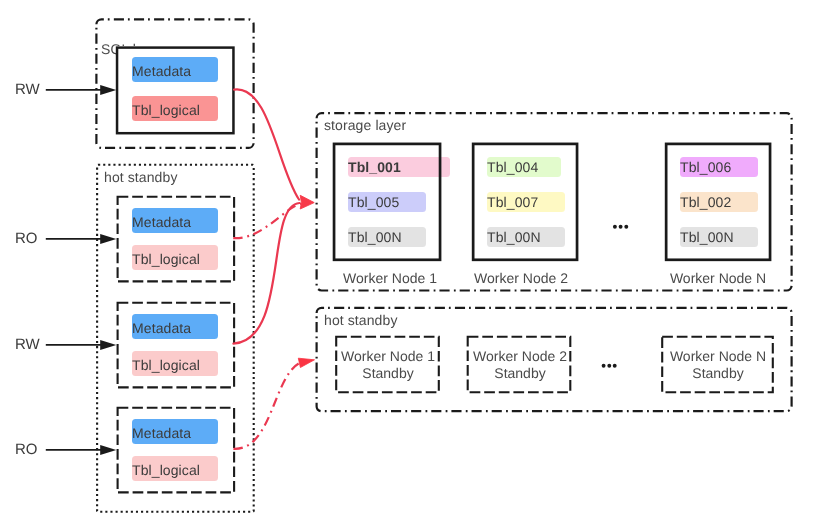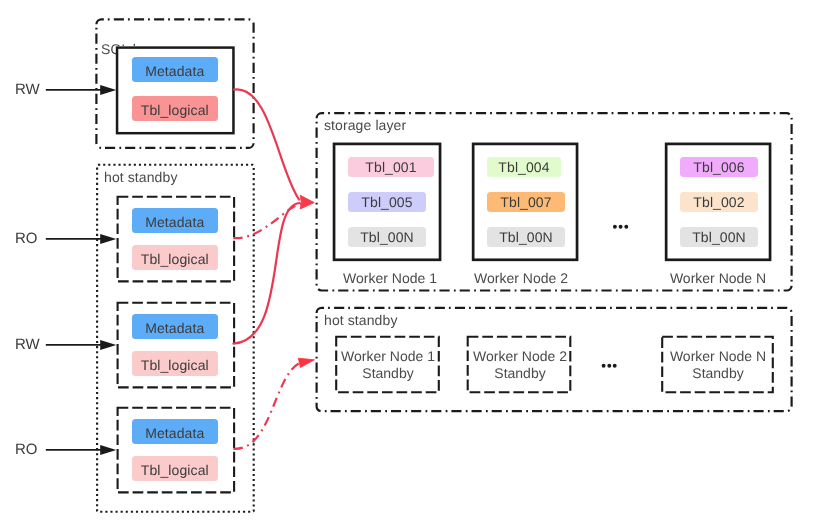--- a/index.html
+++ b/index.html
@@ -9,21 +9,21 @@
   .grp-label,.chip,.node-caption,.standby-caption,.side-label{will-change:transform;transform:translateZ(0);}
   .abs{position:absolute;box-sizing:border-box;}
 
   
   .node-solid {background:#fff;}
 
   .grp-label{position:absolute;font-size:14px;color:#4a4a4a;white-space:nowrap;
              line-height:1;letter-spacing:0.1px;}
 
   .chip{position:absolute;box-sizing:border-box;border-radius:3.5px;
-        display:flex;align-items:center;justify-content:center;
+        display:flex;align-items:center;
         font-size:14px;color:#3b3b3b;white-space:nowrap;letter-spacing:0.1px;
         line-height:1;}
   .chip>span{display:block;position:relative;top:1.2px;}
   .chip.small>span{top:0px;}
 
   .node-caption{position:absolute;font-size:14px;color:#4a4a4a;white-space:nowrap;
                 text-align:center;line-height:1;}
   .standby-caption{position:absolute;font-size:14px;color:#4a4a4a;
                    text-align:center;line-height:17px;}
 
@@ -74,36 +74,36 @@
       <span>Metadata</span>
     </div>
   <div class="chip" style="left:132px;top:455.5px;width:85.5px;height:25px;background:#fbcbcb;">
       <span>Tbl_logical</span>
     </div>
 
   <div class="abs" style="left:316px;top:112px;width:476px;height:179px;"></div>
   <div class="grp-label" style="left:323.5px;top:118.2px;text-align:right;">storage layer</div>
 
   <div class="abs node-solid" style="left:332.7px;top:142.6px;width:108.3px;height:118.2px;"></div>
-  <div class="chip small" style="left:348px;top:157.3px;width:86px;height:20.2px;background:#fbccde;">
+  <div class="chip small" style="left:348px;top:157.3px;width:102px;height:20.2px;background:#fbccde;font-weight:bold;">
       <span>Tbl_001</span>
     </div>
   <div class="chip small" style="left:348px;top:192.1px;width:78px;height:20.4px;background:#cccdfa;">
       <span>Tbl_005</span>
     </div>
   <div class="chip small" style="left:348px;top:227.3px;width:78px;height:20.2px;background:#e3e3e3;">
       <span>Tbl_00N</span>
     </div>
   <div class="node-caption" style="left:336.4px;top:271.2px;width:108px;">Worker Node 1</div>
 
   <div class="abs node-solid" style="left:471.8px;top:142.6px;width:106.2px;height:118.2px;"></div>
   <div class="chip small" style="left:487px;top:157.3px;width:74px;height:20.2px;background:#e2fbcc;">
       <span>Tbl_004</span>
     </div>
-  <div class="chip small" style="left:487px;top:192.1px;width:78px;height:20.4px;background:#fdba74;">
+  <div class="chip small" style="left:487px;top:192.1px;width:78px;height:20.4px;background:#fef9c3;">
       <span>Tbl_007</span>
     </div>
   <div class="chip small" style="left:487px;top:227.3px;width:78px;height:20.2px;background:#e3e3e3;">
       <span>Tbl_00N</span>
     </div>
   <div class="node-caption" style="left:468.3px;top:271.2px;width:106px;">Worker Node 2</div>
 
   <div class="abs node-solid" style="left:664.8px;top:142.6px;width:106.2px;height:118.2px;"></div>
   <div class="chip small" style="left:680px;top:157.3px;width:78px;height:20.2px;background:#f0abfc;">
       <span>Tbl_006</span>

